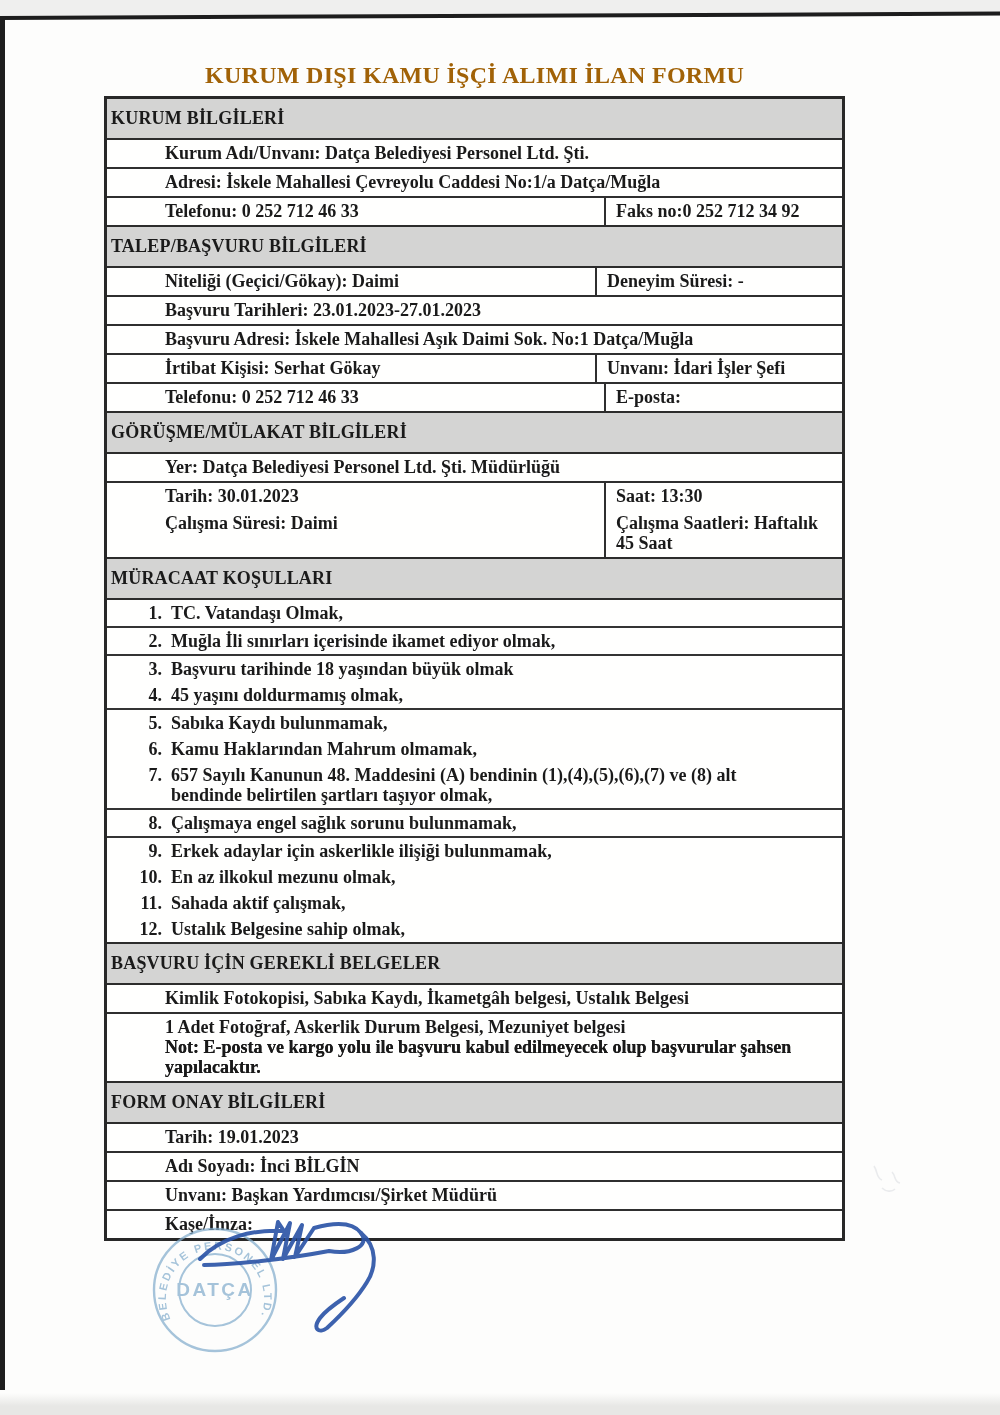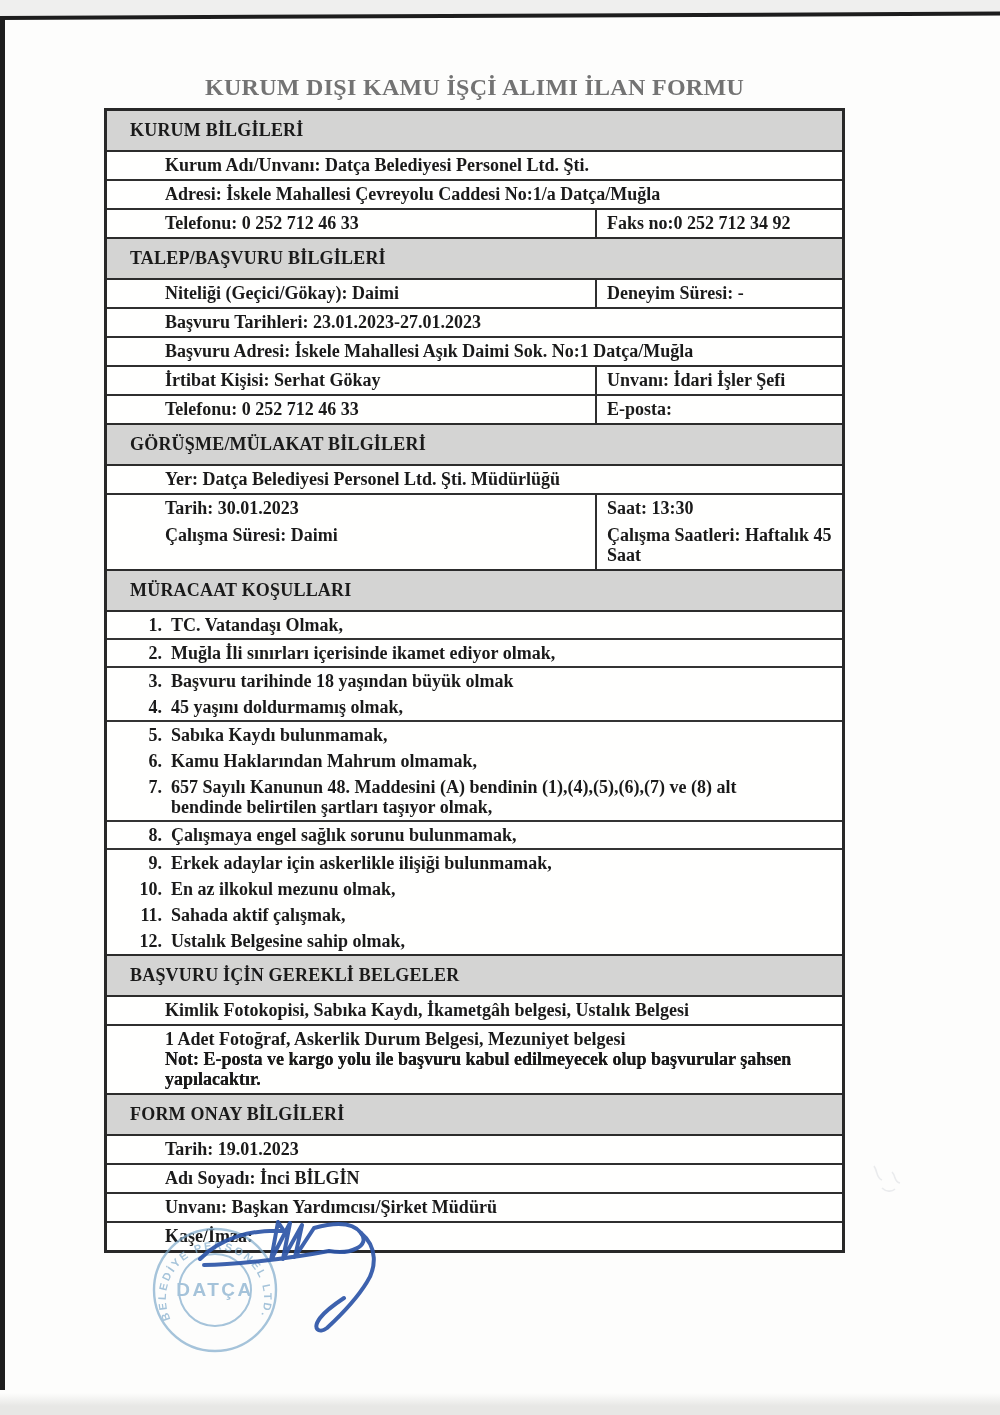--- a/index.html
+++ b/index.html
@@ -14,44 +14,44 @@
   .page{position:relative;width:1000px;height:1415px;}
   
   .scan-top-strip{position:absolute;top:0;left:0;right:0;height:16px;background:#efefee;}
   .scan-top-line{position:absolute;top:16px;left:-4px;width:1010px;height:4px;background:#1d1d1d;transform:rotate(-0.25deg);transform-origin:left center;}
   .scan-left-edge{position:absolute;top:16px;left:0;width:5px;height:1374px;background:#1e1e1e;}
   .scan-bottom-strip{position:absolute;bottom:0;left:0;right:0;height:22px;background:linear-gradient(to bottom,rgba(231,231,229,0),#e7e7e5 60%);}
   .smudge{position:absolute;opacity:.5;}
 
   .content{position:absolute;top:62px;left:0;width:1000px;}
   h1.title{
-    margin:12px 0 7px 104px;width:741px;
+    margin:0 0 7px 104px;width:741px;
     text-align:center;font-size:24px;font-weight:700;
-    letter-spacing:.3px;color:#737373;
+    letter-spacing:.3px;color:#a16207;
   }
   .form{
     margin-left:104px;width:741px;
     border:3px solid #282828;
     background:#fffffe;
     box-sizing:border-box;
   }
   .band{
     background:#d4d4d3;
     border-top:2px solid #2c2c2c;
     border-bottom:2px solid #2c2c2c;
-    padding:9px 23px;
+    padding:9px 4px;
     font-size:18px;font-weight:700;letter-spacing:.2px;
   }
   .band.first{border-top:none;}
   .row{
     border-bottom:2px solid #2f2f2f;
     font-size:18px;font-weight:700;line-height:20px;
     display:flex;align-items:stretch;
   }
-  .row.last{border-bottom:none;}
+  .row.last{border-bottom:none;gap:9px;}
   .row .cell{padding:3px 10px 4px;box-sizing:border-box;margin-left:48px;}
   .row .cl{width:392px;}
   .row .cr{flex:1;border-left:2px solid #2f2f2f;display:flex;align-items:center;}
   .row .full{flex:1;}
   .li{
     display:flex;
     font-size:18px;font-weight:700;line-height:20px;
     padding:3px 14px 3px 22px;
   }
   .li.sep{border-bottom:2px solid #343434;}

